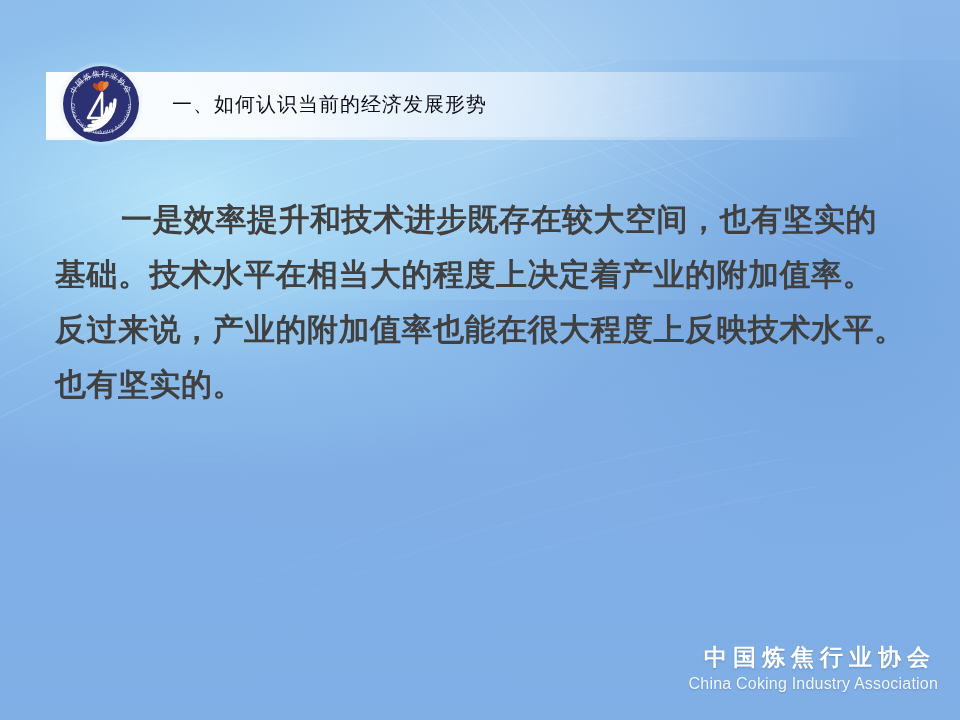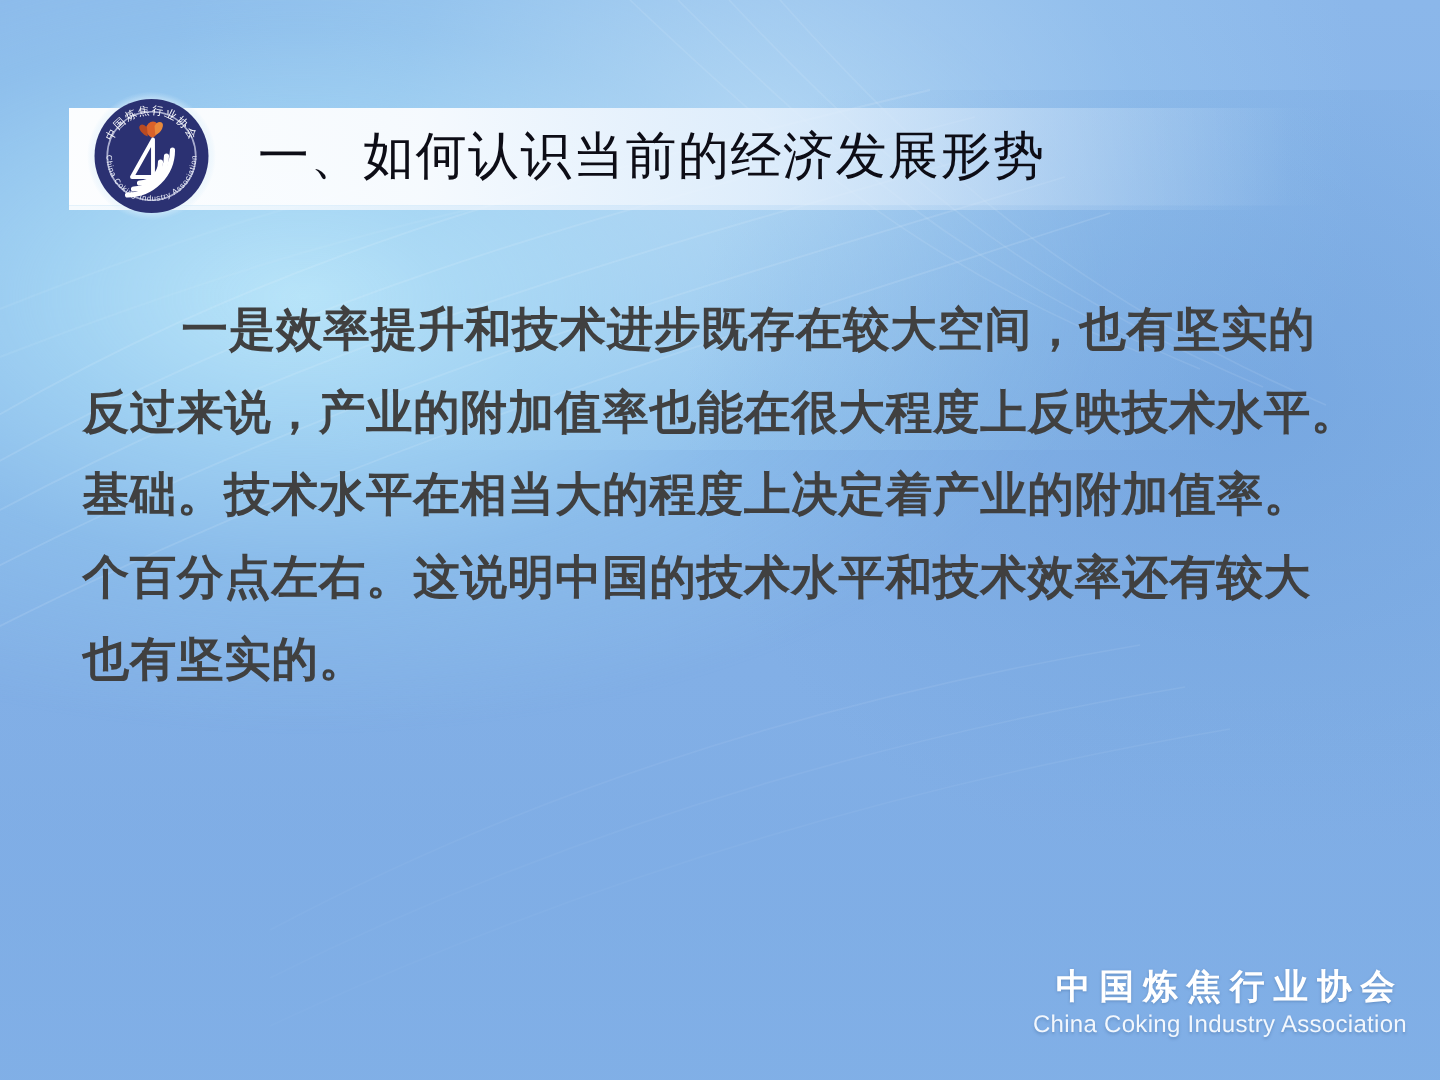--- a/index.html
+++ b/index.html
@@ -91,21 +91,21 @@
     background: linear-gradient(90deg,
       rgba(255,255,255,0.9) 0%,
       rgba(225,238,252,0.75) 50%,
       rgba(131,178,232,0) 100%);
   }
 
   .slide-title {
     position: absolute;
     left: 172px;
     top: 78px;
-    font-size: 34px;
+    font-size: 20px;
     line-height: 52px;
     color: #0d0d16;
     letter-spacing: 1px;
     font-weight: 400;
     white-space: nowrap;
   }
 
   
   .logo {
     position: absolute;
@@ -236,23 +236,22 @@
         <path d="M28 70 A 30 30 0 0 0 58 40"></path>
       </g>
       <path d="M45 33 L45 58 L31 58 Z" fill="none" stroke="#ffffff" stroke-width="2.6" stroke-linejoin="round"></path>
     </svg>
   </div>
 
   <div class="slide-title">一、如何认识当前的经济发展形势</div>
 
   <div class="body-text">
     <div class="body-line indent">一是效率提升和技术进步既存在较大空间，也有坚实的</div>
+    <div class="body-line">基础。技术水平在相当大的程度上决定着产业的附加值率。</div>
     <div class="body-line">反过来说，产业的附加值率也能在很大程度上反映技术水平。</div>
-    <div class="body-line">基础。技术水平在相当大的程度上决定着产业的附加值率。</div>
-    <div class="body-line">个百分点左右。这说明中国的技术水平和技术效率还有较大</div>
     <div class="body-line">也有坚实的。</div>
   </div>
 
   <div class="footer-brand">
     <div class="brand-cn">中国炼焦行业协会</div>
     <div class="brand-en">China Coking Industry Association</div>
   </div>
 
 </div>
 

